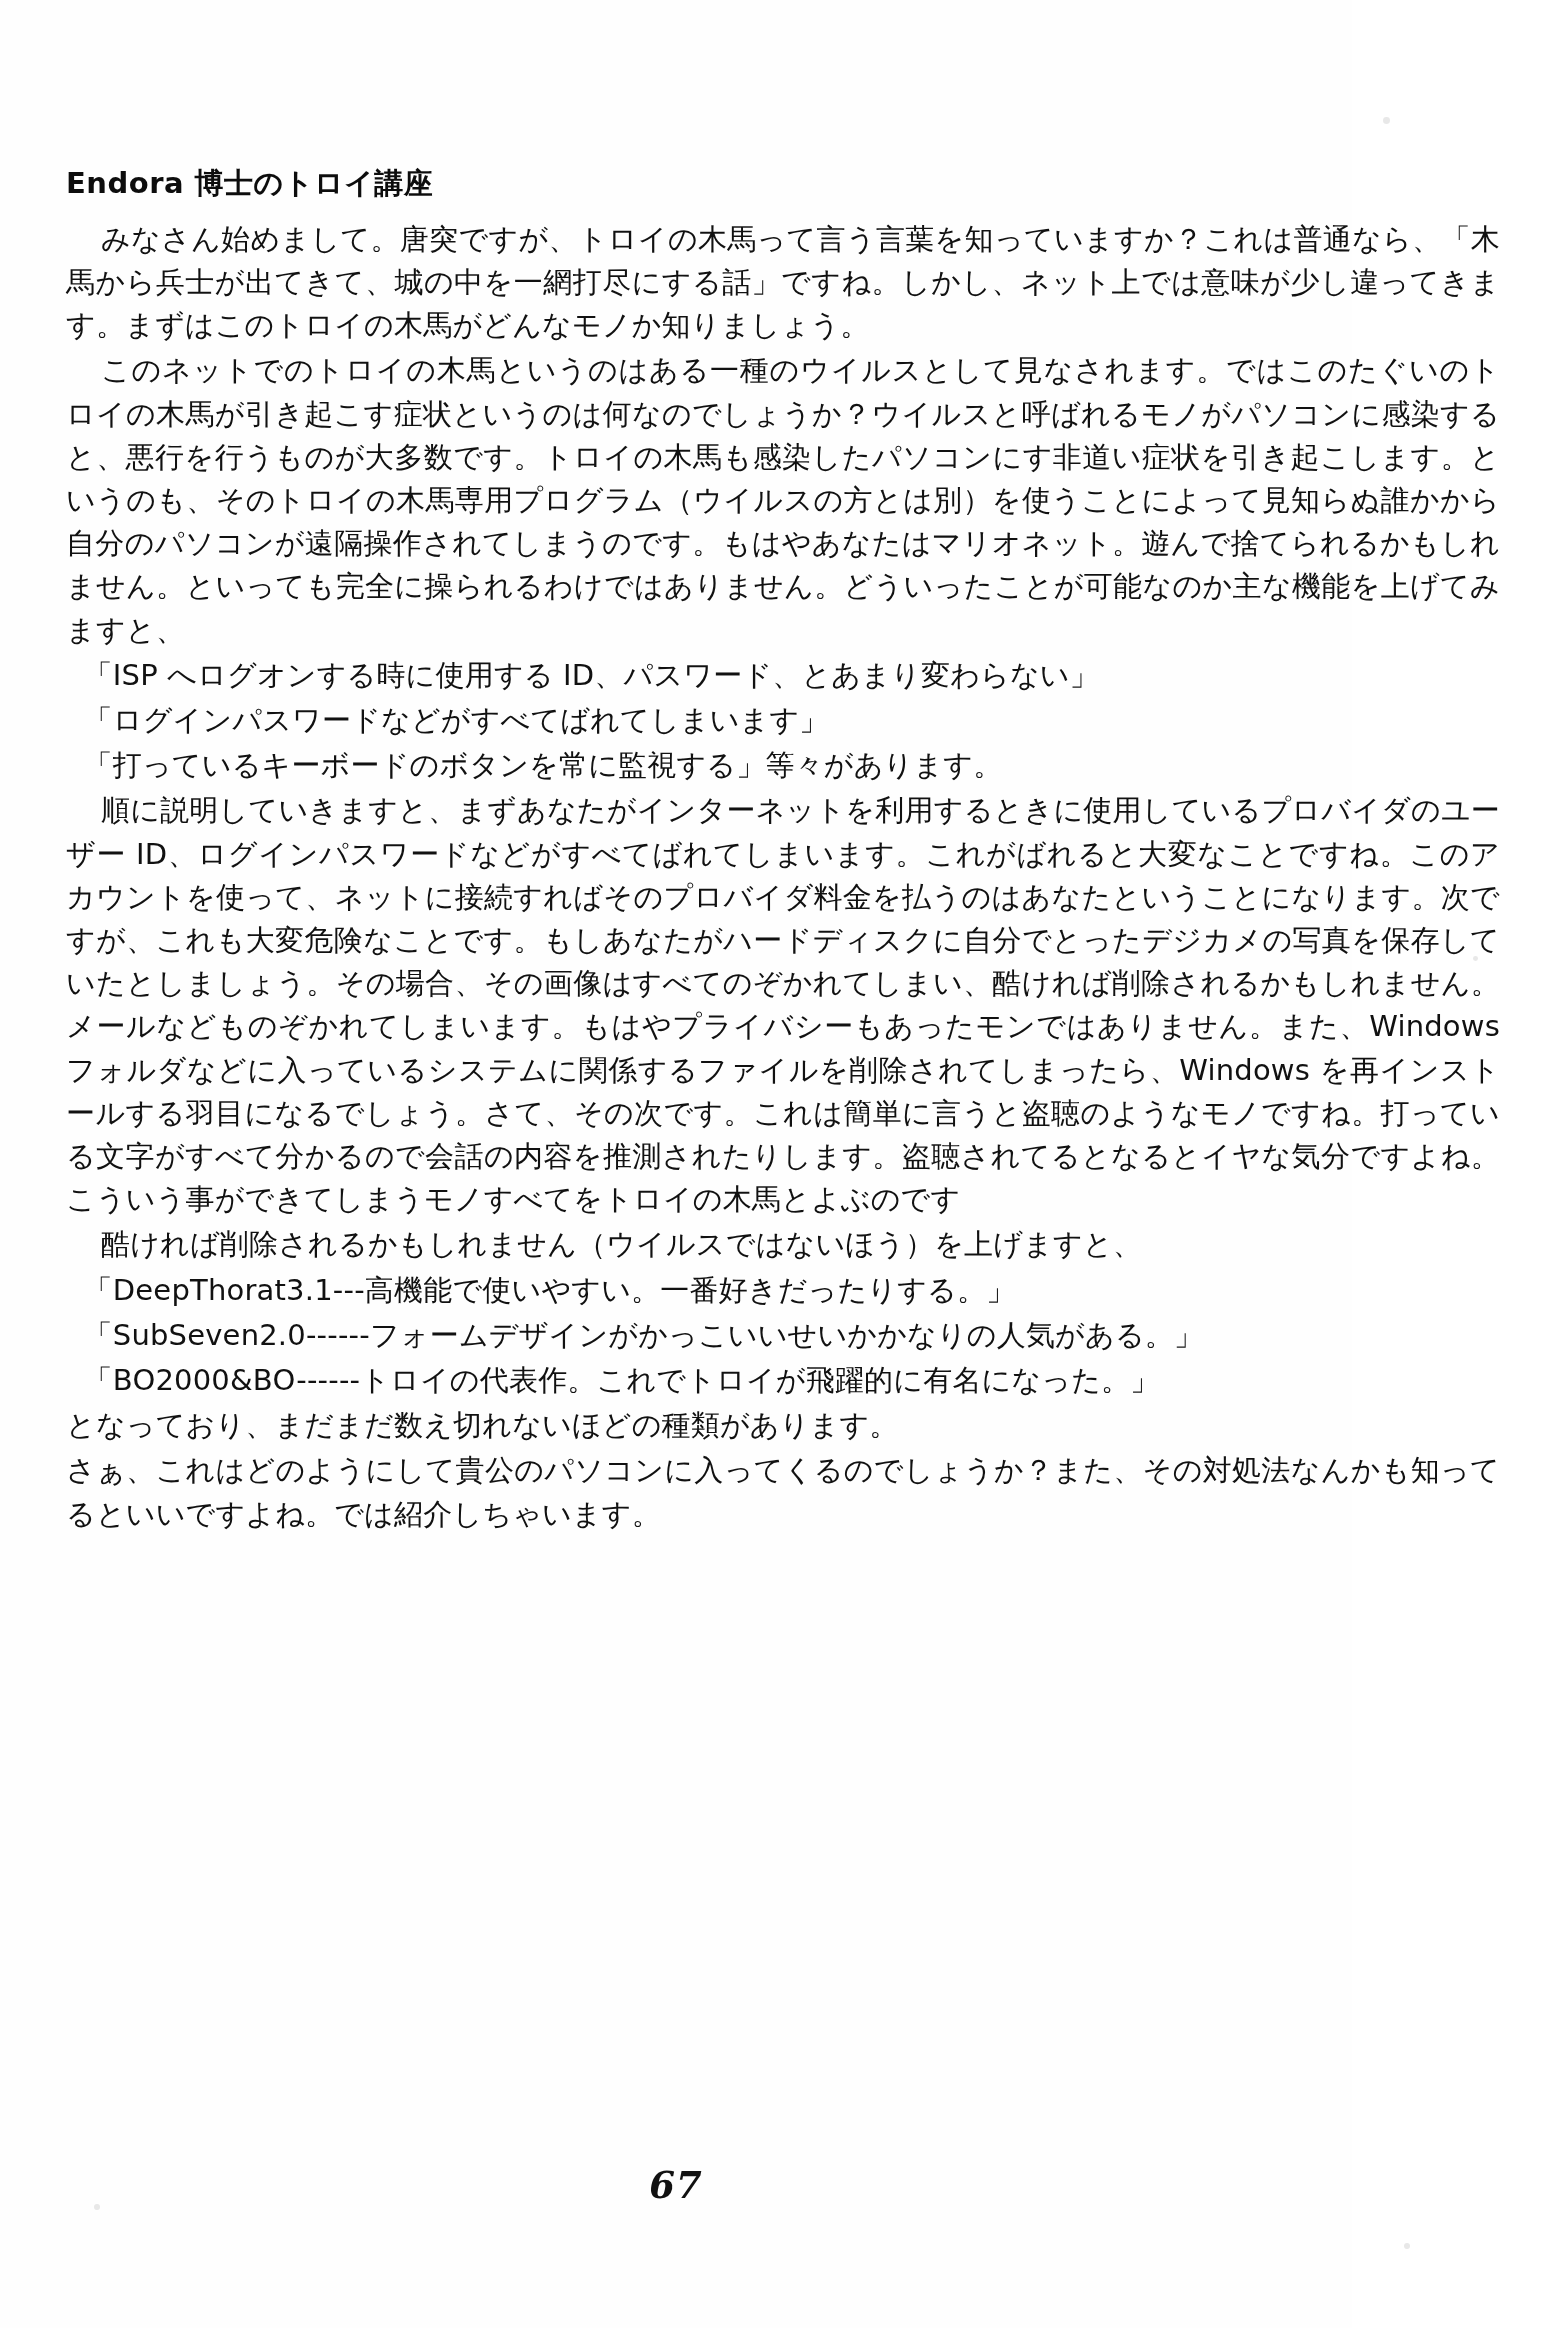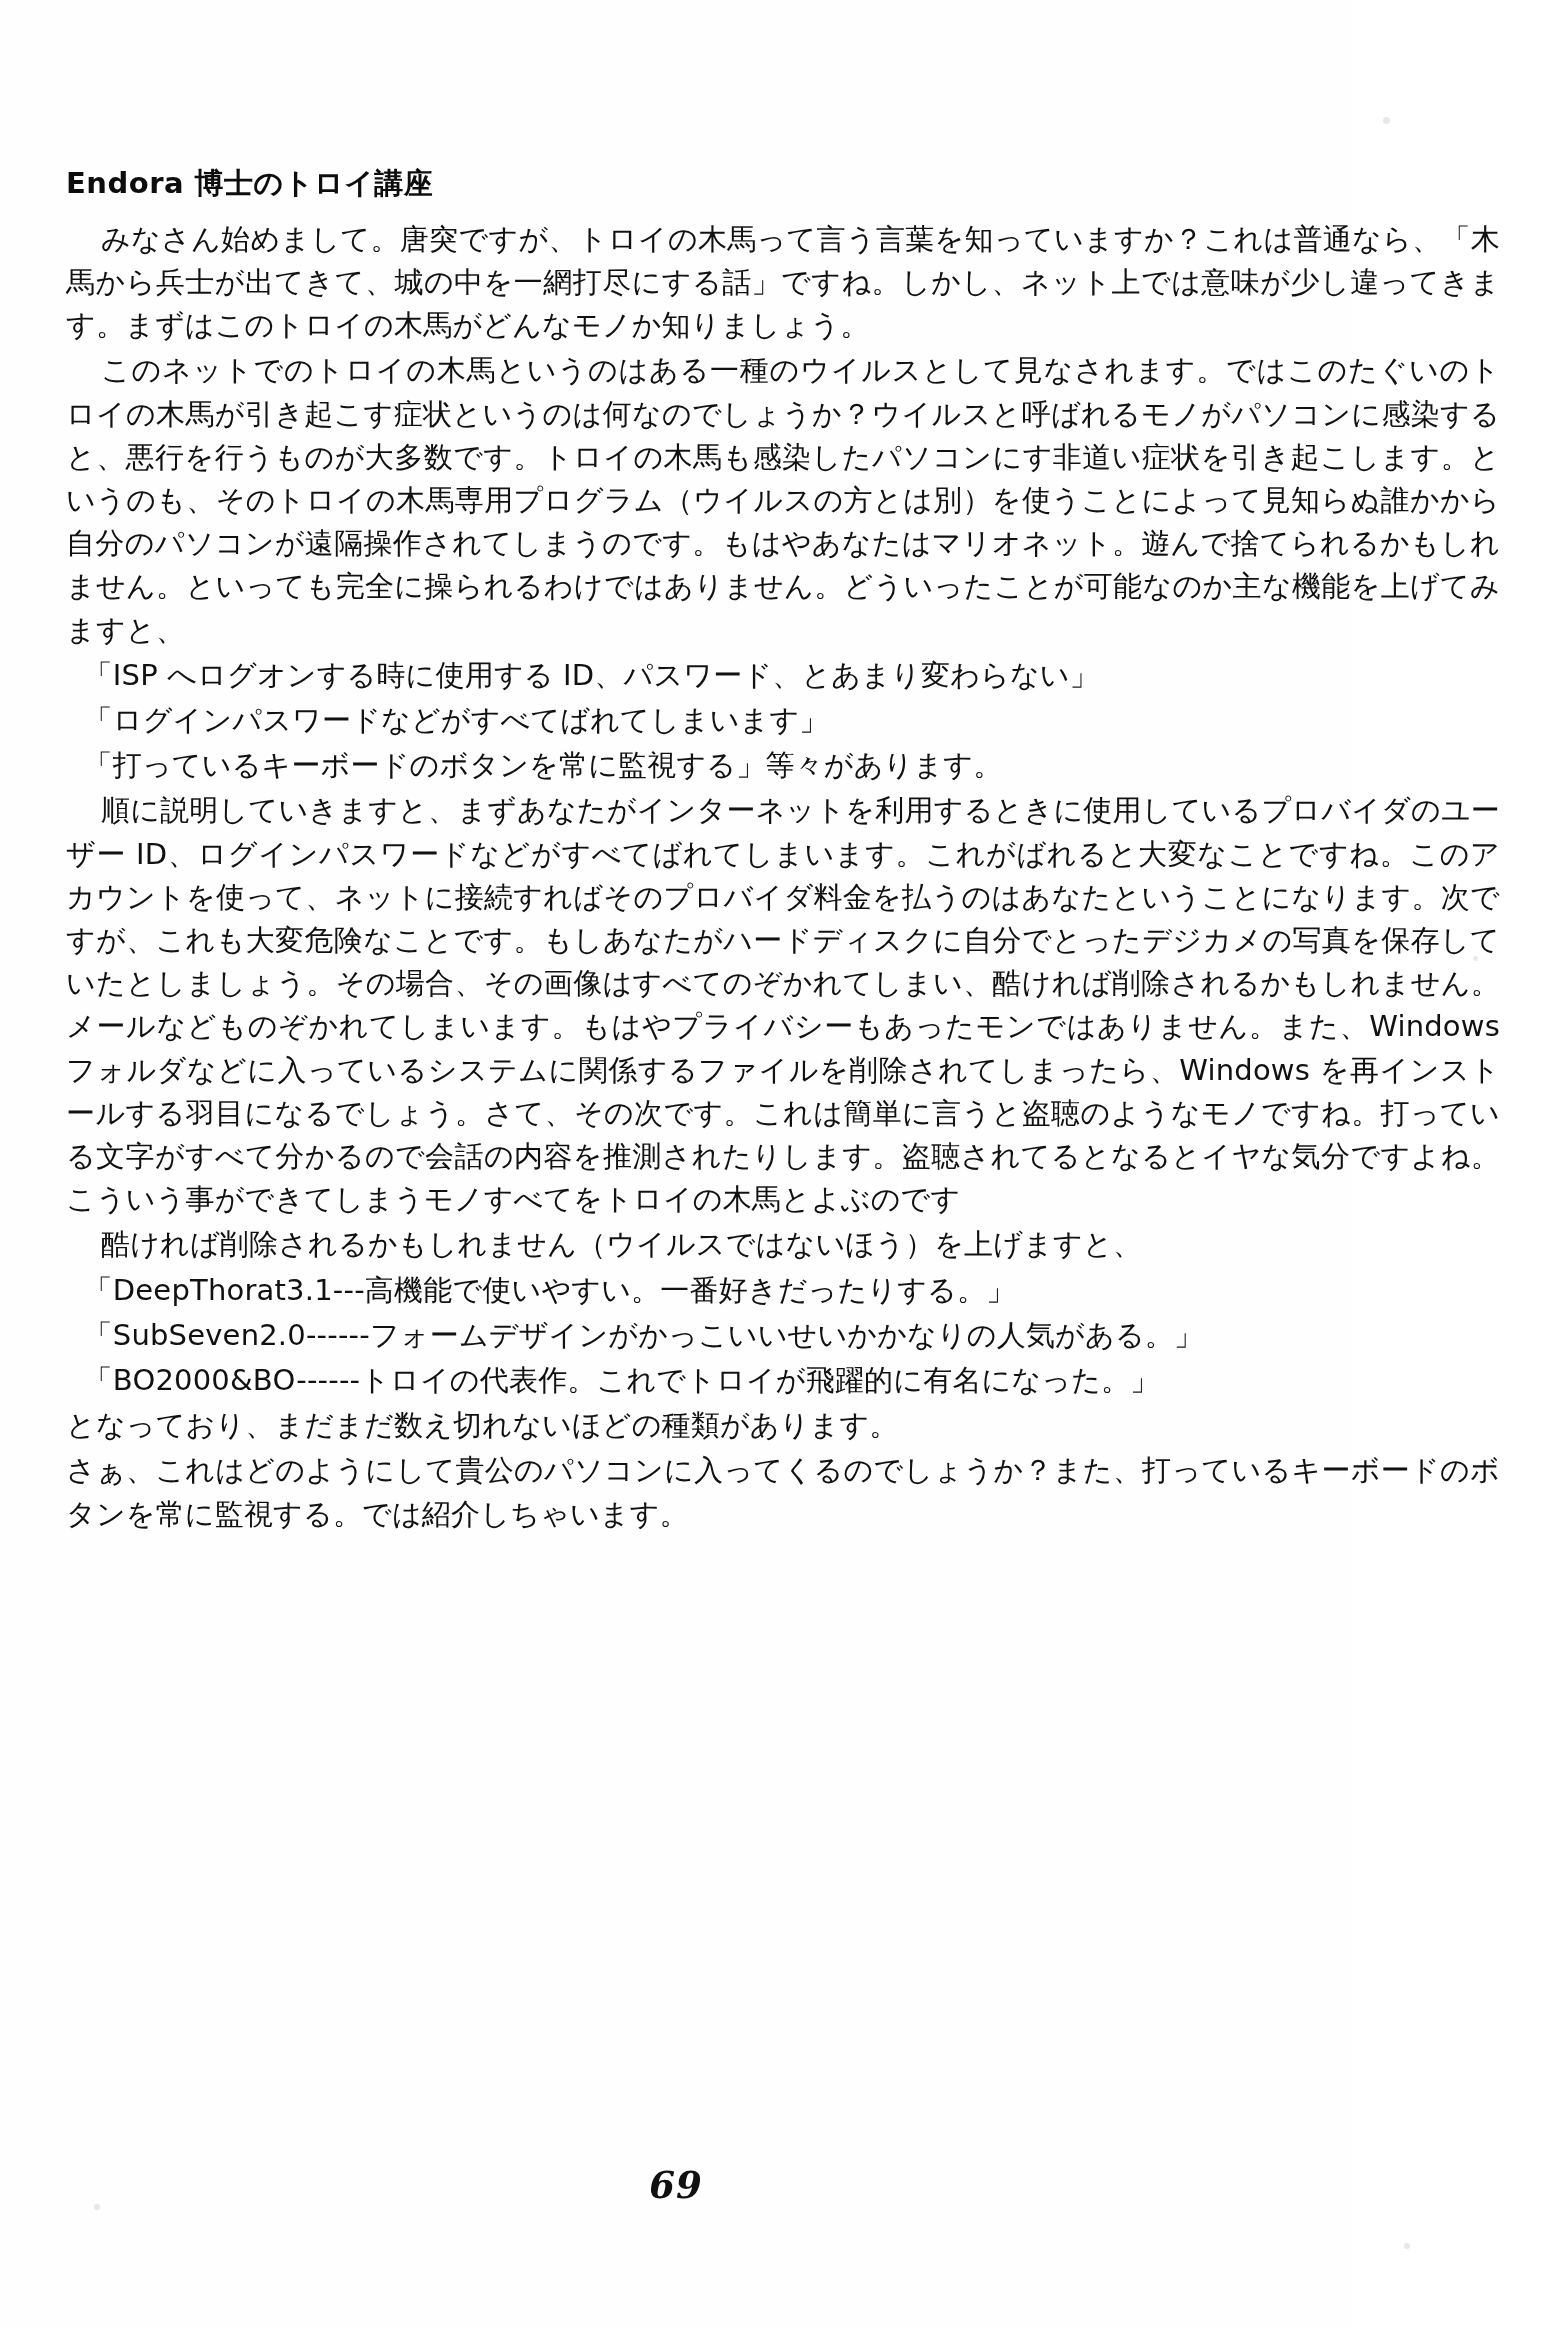--- a/index.html
+++ b/index.html
@@ -95,18 +95,18 @@
     <p class="para indent">このネットでのトロイの木馬というのはある一種のウイルスとして見なされます。ではこのたぐいのトロイの木馬が引き起こす症状というのは何なのでしょうか？ウイルスと呼ばれるモノがパソコンに感染すると、悪行を行うものが大多数です。トロイの木馬も感染したパソコンにす非道い症状を引き起こします。というのも、そのトロイの木馬専用プログラム（ウイルスの方とは別）を使うことによって見知らぬ誰かから自分のパソコンが遠隔操作されてしまうのです。もはやあなたはマリオネット。遊んで捨てられるかもしれません。といっても完全に操られるわけではありません。どういったことが可能なのか主な機能を上げてみますと、</p>
     <p class="para quote">「ISP へログオンする時に使用する ID、パスワード、とあまり変わらない」</p>
     <p class="para quote">「ログインパスワードなどがすべてばれてしまいます」</p>
     <p class="para quote">「打っているキーボードのボタンを常に監視する」等々があります。</p>
     <p class="para indent">順に説明していきますと、まずあなたがインターネットを利用するときに使用しているプロバイダのユーザー ID、ログインパスワードなどがすべてばれてしまいます。これがばれると大変なことですね。このアカウントを使って、ネットに接続すればそのプロバイダ料金を払うのはあなたということになります。次ですが、これも大変危険なことです。もしあなたがハードディスクに自分でとったデジカメの写真を保存していたとしましょう。その場合、その画像はすべてのぞかれてしまい、酷ければ削除されるかもしれません。メールなどものぞかれてしまいます。もはやプライバシーもあったモンではありません。また、Windows フォルダなどに入っているシステムに関係するファイルを削除されてしまったら、Windows を再インストールする羽目になるでしょう。さて、その次です。これは簡単に言うと盗聴のようなモノですね。打っている文字がすべて分かるので会話の内容を推測されたりします。盗聴されてるとなるとイヤな気分ですよね。こういう事ができてしまうモノすべてをトロイの木馬とよぶのです</p>
     <p class="para indent">酷ければ削除されるかもしれません（ウイルスではないほう）を上げますと、</p>
     <p class="para listline">「DeepThorat3.1---高機能で使いやすい。一番好きだったりする。」</p>
     <p class="para listline">「SubSeven2.0------フォームデザインがかっこいいせいかかなりの人気がある。」</p>
     <p class="para listline">「BO2000&amp;BO------トロイの代表作。これでトロイが飛躍的に有名になった。」</p>
     <p class="para">となっており、まだまだ数え切れないほどの種類があります。</p>
-    <p class="para">さぁ、これはどのようにして貴公のパソコンに入ってくるのでしょうか？また、打っているキーボードのボタンを常に監視する。では紹介しちゃいます。</p>
+    <p class="para">さぁ、これはどのようにして貴公のパソコンに入ってくるのでしょうか？また、その対処法なんかも知ってるといいですよね。では紹介しちゃいます。</p>
   </div>
 
-  <div class="pagenum">69</div>
+  <div class="pagenum">67</div>
 </div>
 
 
 </body></html>

